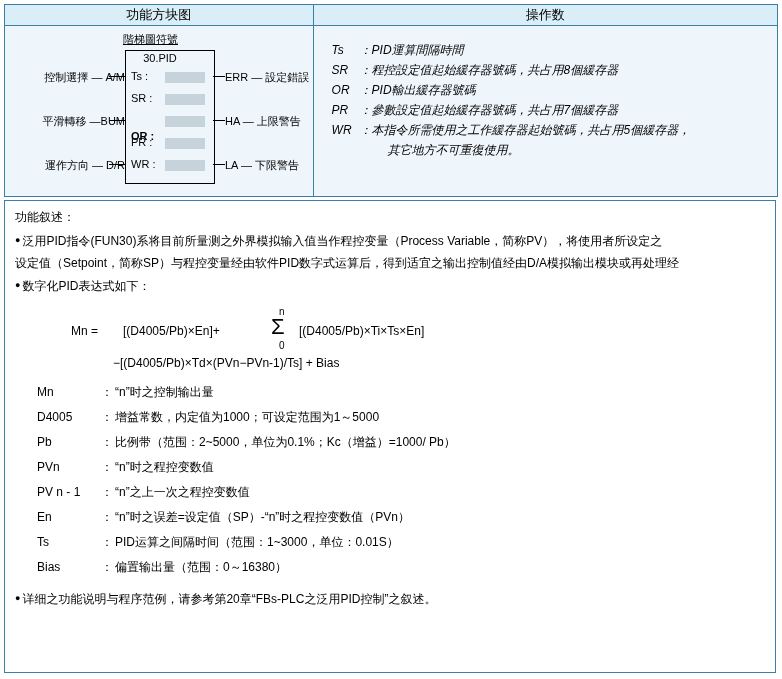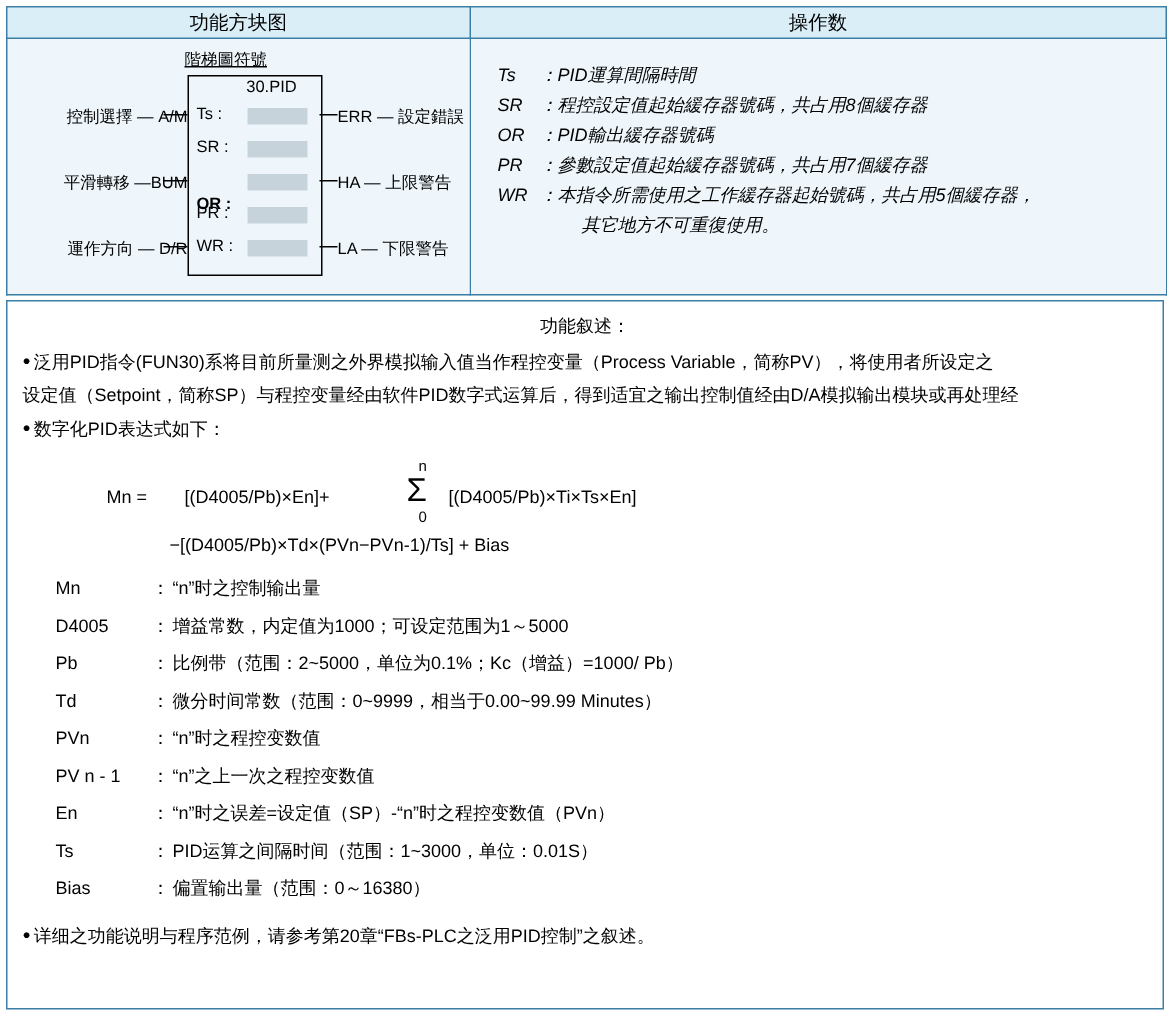--- a/index.html
+++ b/index.html
@@ -67,21 +67,21 @@
     position: absolute;
     left: 120px;
     top: 24px;
     width: 88px;
     height: 132px;
     border: 1px solid #000;
     background: #eef6fb;
   }
   .block-title {
     position: absolute;
-    left: 132px;
+    left: 111px;
     top: 26px;
     width: 88px;
     text-align: center;
     font-size: 11px;
   }
   .param {
     position: absolute;
     left: 126px;
     font-size: 11px;
     white-space: nowrap;
@@ -128,21 +128,21 @@
     left: 4px;
     top: 200px;
     width: 772px;
     height: 473px;
     border: 1px solid #3b7fa6;
     background: #ffffff;
     box-sizing: border-box;
     padding: 8px 10px 0 10px;
     overflow: hidden;
   }
-  .desc-title { font-size: 12px; margin-bottom: 4px; text-align: center; }
+  .desc-title { font-size: 12px; margin-bottom: 4px; }
   .para {
     font-size: 12px;
     line-height: 20px;
     text-indent: 0;
     margin-bottom: 2px;
   }
   .bullet::before { content: "\25CF"; font-size: 9px; vertical-align: 2px; margin-right: 2px; }
 
   
   .formula {
@@ -283,25 +283,20 @@
         <td class="vn">D4005</td>
         <td class="vc">：</td>
         <td>增益常数，内定值为1000；可设定范围为1～5000</td>
       </tr>
       <tr>
         <td class="vn">Pb</td>
         <td class="vc">：</td>
         <td>比例带（范围：2~5000，单位为0.1%；Kc（增益）=1000/ Pb）</td>
       </tr>
       <tr>
-        <td class="vn">Td</td>
-        <td class="vc">：</td>
-        <td>微分时间常数（范围：0~9999，相当于0.00~99.99 Minutes）</td>
-      </tr>
-      <tr>
         <td class="vn">PVn</td>
         <td class="vc">：</td>
         <td>“n”时之程控变数值</td>
       </tr>
       <tr>
         <td class="vn">PV n - 1</td>
         <td class="vc">：</td>
         <td>“n”之上一次之程控变数值</td>
       </tr>
       <tr>

